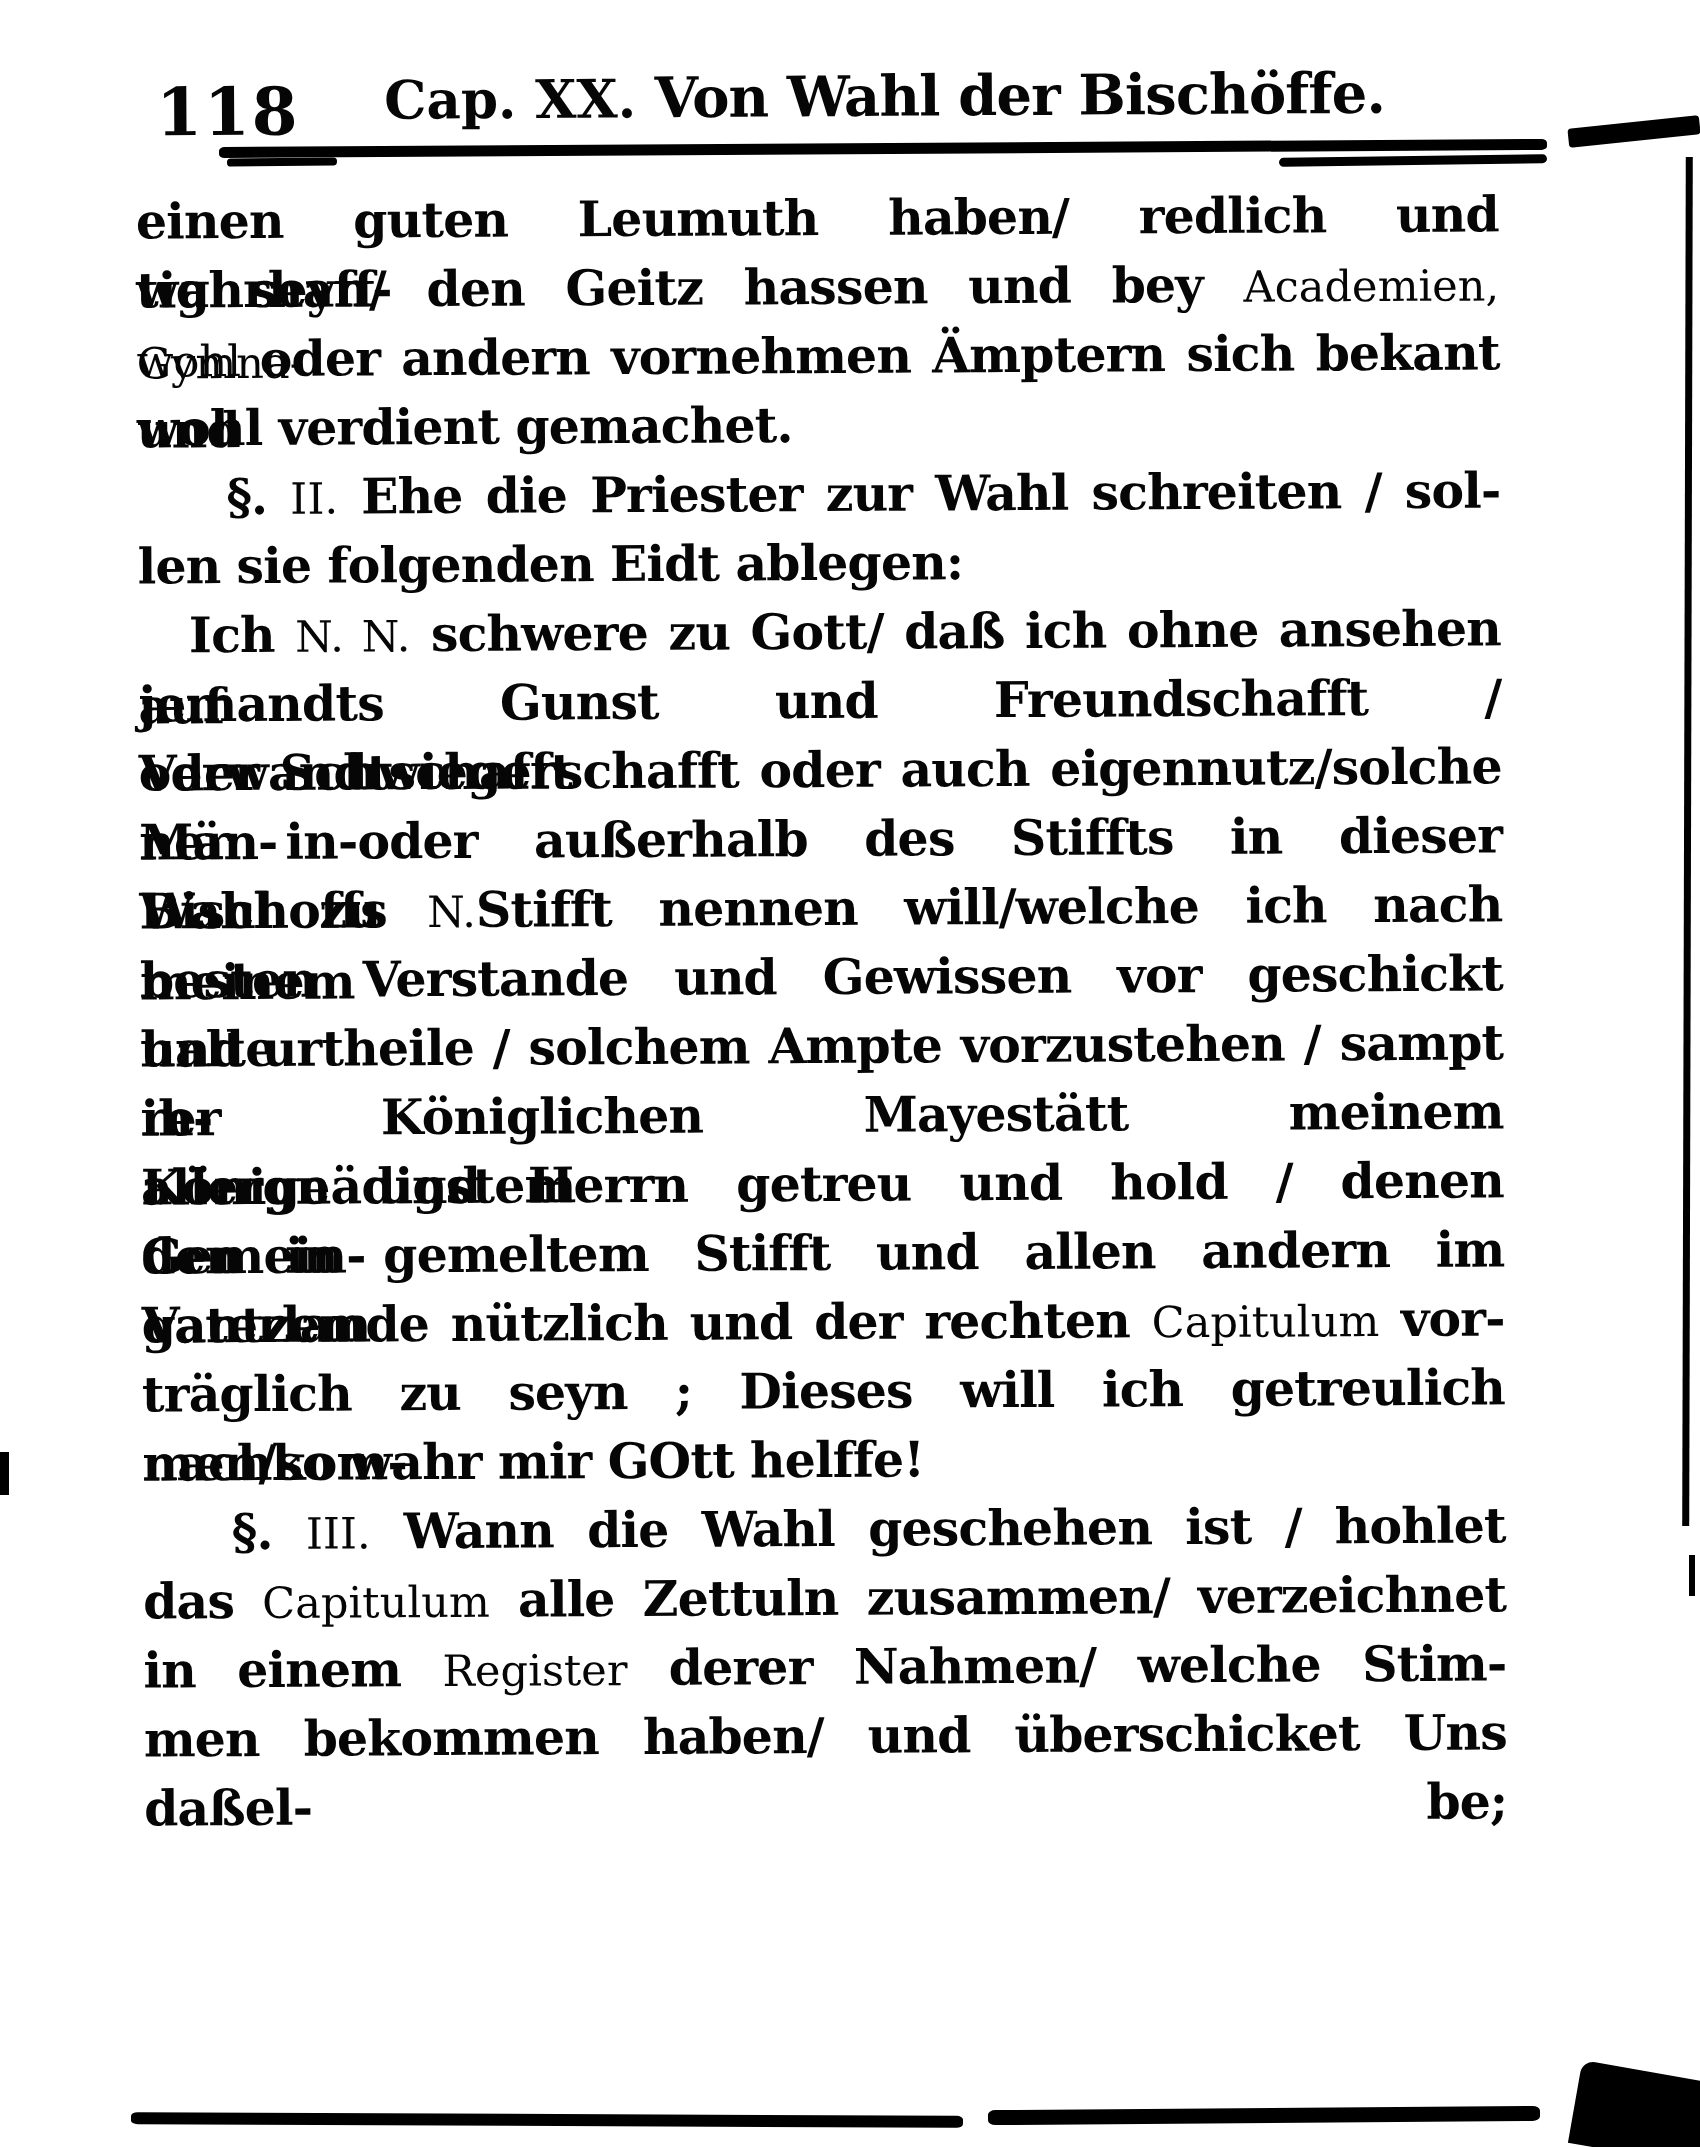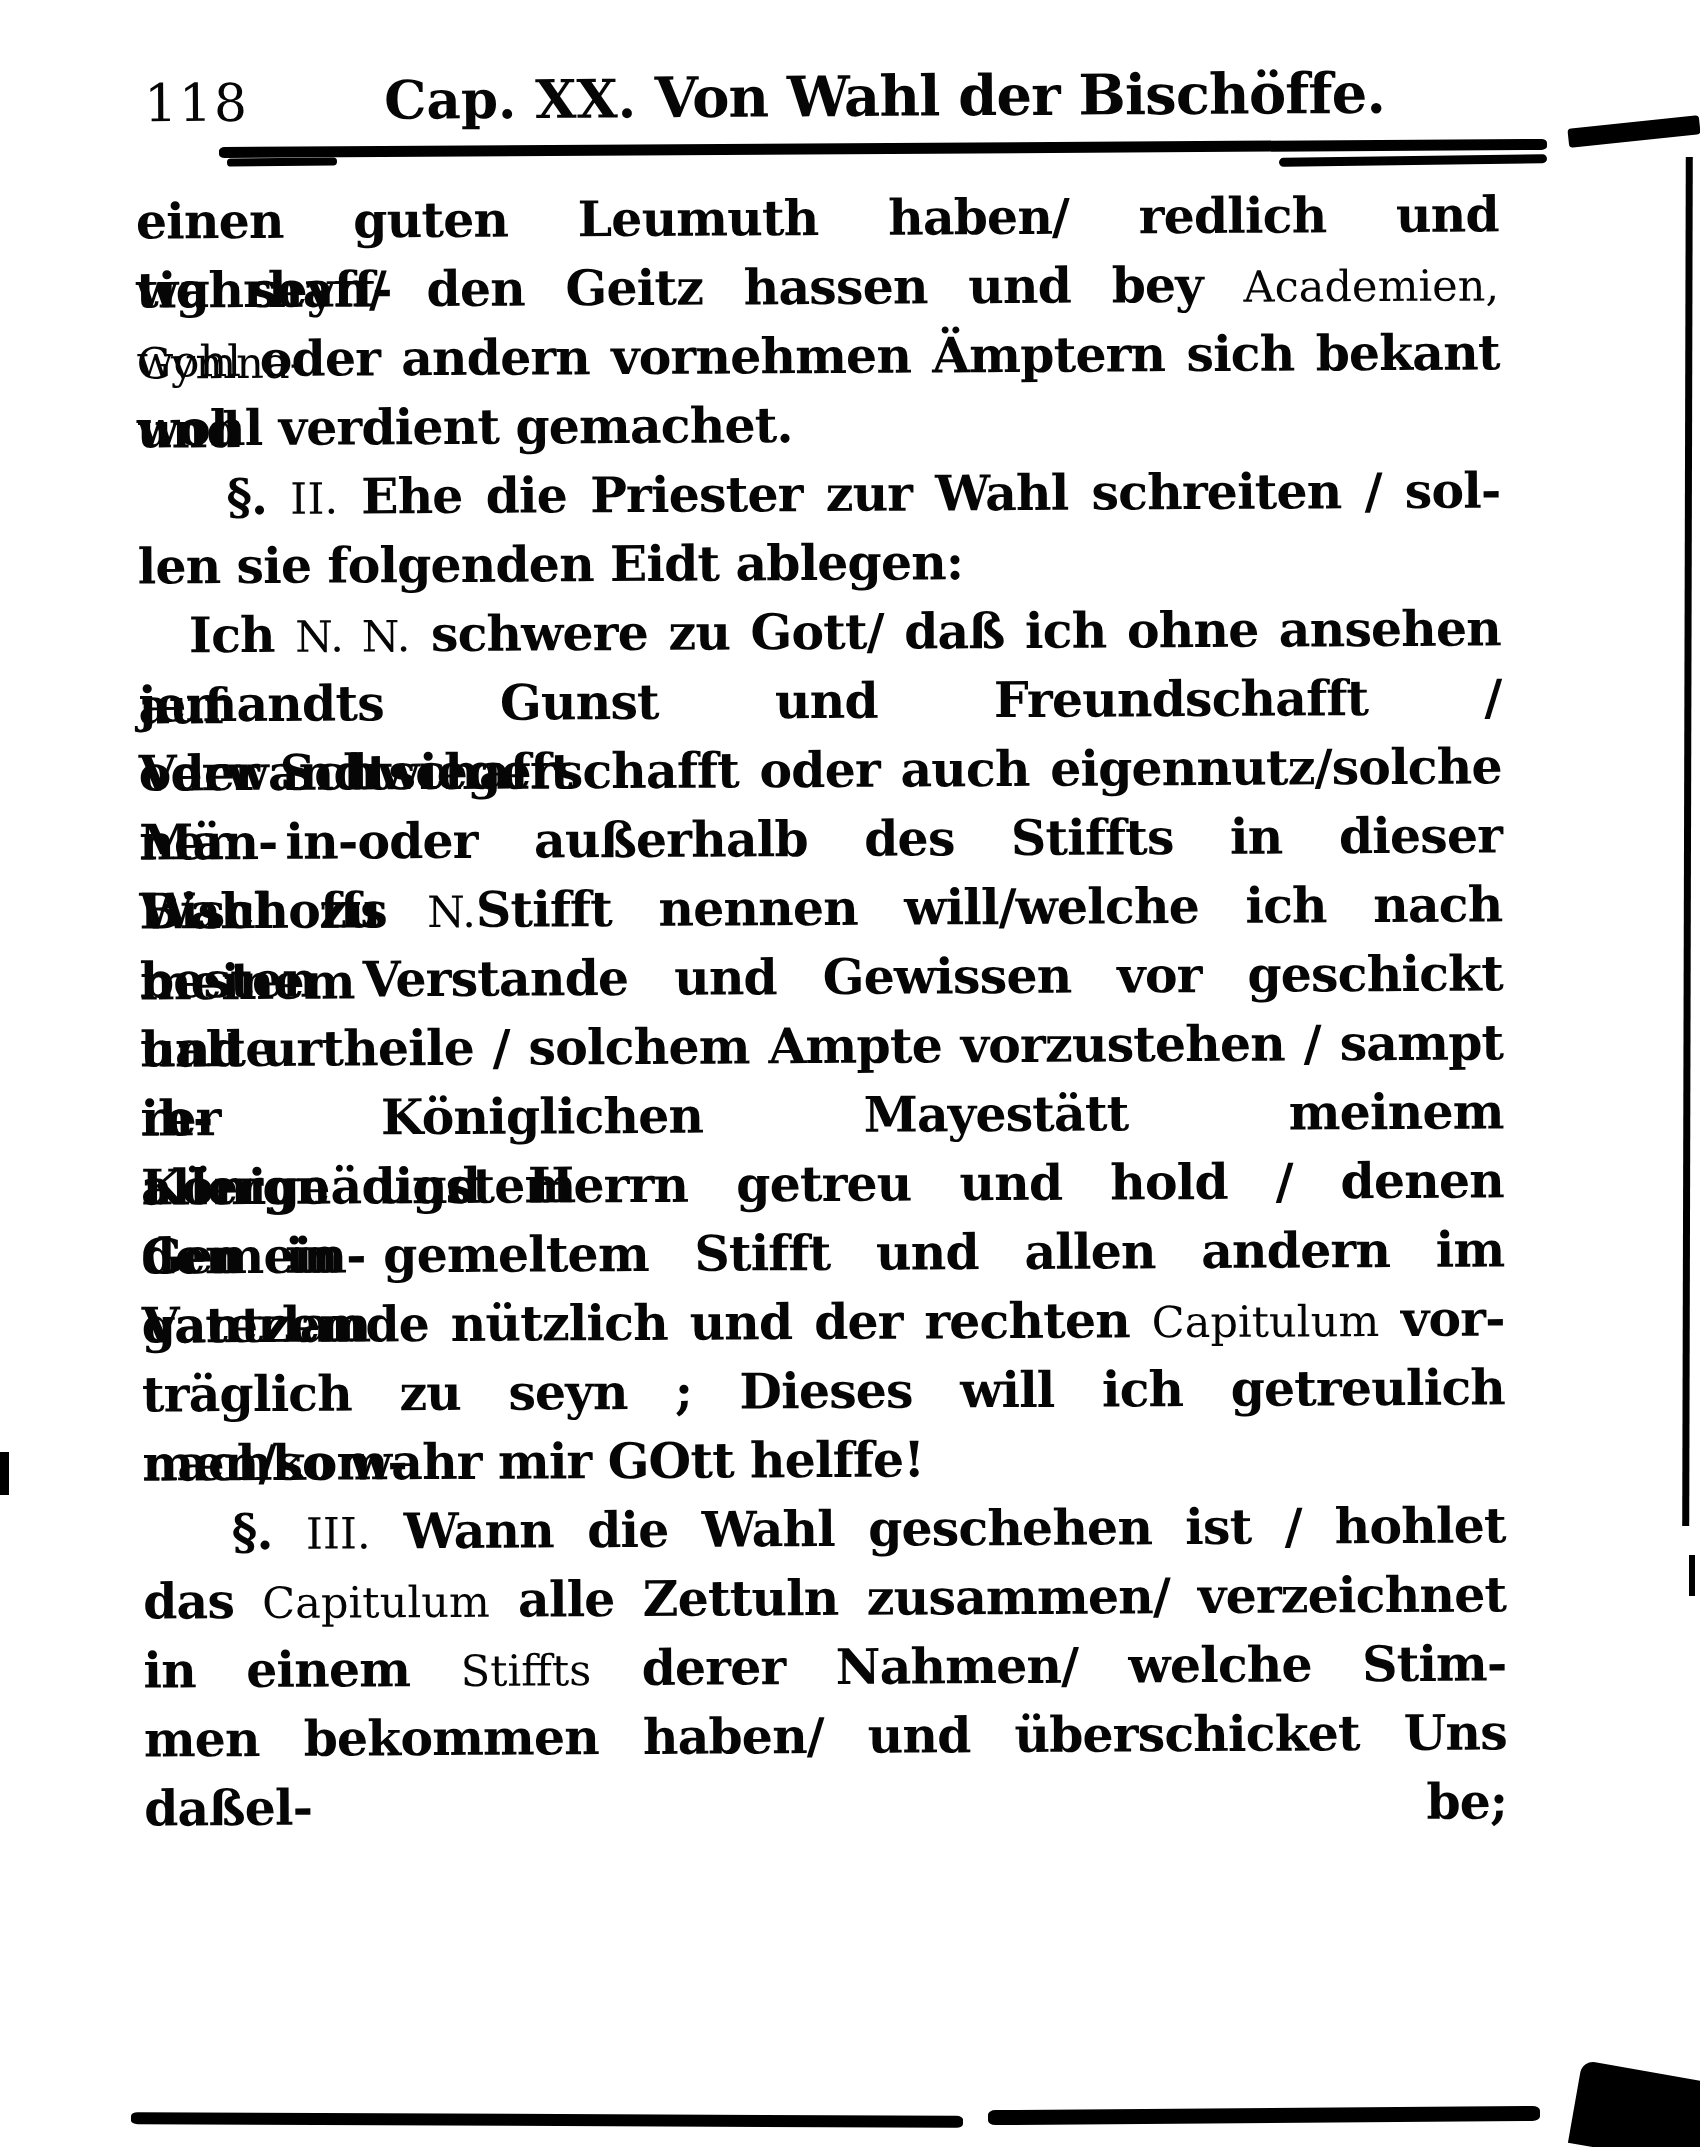--- a/index.html
+++ b/index.html
@@ -11,22 +11,22 @@
     font-family:"DejaVu Serif", serif;
     color:#060606;
   }
   
   .page-header{
     position:absolute;left:140px;top:56px;width:1417px;height:80px;
     transform:rotate(-0.35deg);
     white-space:nowrap;
   }
   .page-num{
-    position:absolute;left:4px;top:13px;
-    font-size:52px;font-weight:400;letter-spacing:1.9px;
+    position:absolute;left:16px;top:13px;
+    font-size:66px;font-weight:700;letter-spacing:1.9px;
   }
   .header-title{
     position:absolute;left:244px;top:0;
     font-size:56px;line-height:80px;letter-spacing:-0.9px;
   }
   .header-title .seg-antiqua{font-weight:700;font-size:0.95em;}
   
   .artifact{position:absolute;background:#000;}
   .rule-main   {left:219px; top:143px; width:1328px; height:11.2px; transform:rotate(-0.35deg); border-radius:5.6px/3.7px;}
   .rule-low-l  {left:227px; top:158px; width:110px;  height:7.5px;  transform:rotate(-0.6deg);  border-radius:3.7px;}
@@ -93,17 +93,17 @@
     <div class="text-line just"><span class="seg-fraktur">besten Verstande und Gewissen vor geschickt halte</span></div>
     <div class="text-line just"><span class="seg-fraktur">und urtheile / solchem Ampte vorzustehen / sampt ih-</span></div>
     <div class="text-line just"><span class="seg-fraktur">rer Königlichen Mayestätt meinem allergnädigstem</span></div>
     <div class="text-line just"><span class="seg-fraktur">Könige und Herrn getreu und hold / denen Gemein-</span></div>
     <div class="text-line just"><span class="seg-fraktur">den in gemeltem Stifft und allen andern im gantzem</span></div>
     <div class="text-line just"><span class="seg-fraktur">Vaterlande nützlich und der rechten </span><span class="seg-antiqua">Capitulum</span><span class="seg-fraktur"> vor-</span></div>
     <div class="text-line just"><span class="seg-fraktur">träglich zu seyn ; Dieses will ich getreulich nachkom-</span></div>
     <div class="text-line"><span class="seg-fraktur">men/so wahr mir GOtt helffe!</span></div>
     <div class="text-line just" style="text-indent: 89px;"><span class="seg-fraktur">§. </span><span class="seg-antiqua">III.</span><span class="seg-fraktur"> Wann die Wahl geschehen ist / hohlet</span></div>
     <div class="text-line just"><span class="seg-fraktur">das </span><span class="seg-antiqua">Capitulum</span><span class="seg-fraktur"> alle Zettuln zusammen/ verzeichnet</span></div>
-    <div class="text-line just"><span class="seg-fraktur">in einem </span><span class="seg-antiqua">Stiffts</span><span class="seg-fraktur"> derer Nahmen/ welche Stim-</span></div>
+    <div class="text-line just"><span class="seg-fraktur">in einem </span><span class="seg-antiqua">Register</span><span class="seg-fraktur"> derer Nahmen/ welche Stim-</span></div>
     <div class="text-line just"><span class="seg-fraktur">men bekommen haben/ und überschicket Uns daßel-</span></div>
     <div class="text-line right"><span class="seg-fraktur">be;</span></div>
   </div>
 
 
 </body></html>

